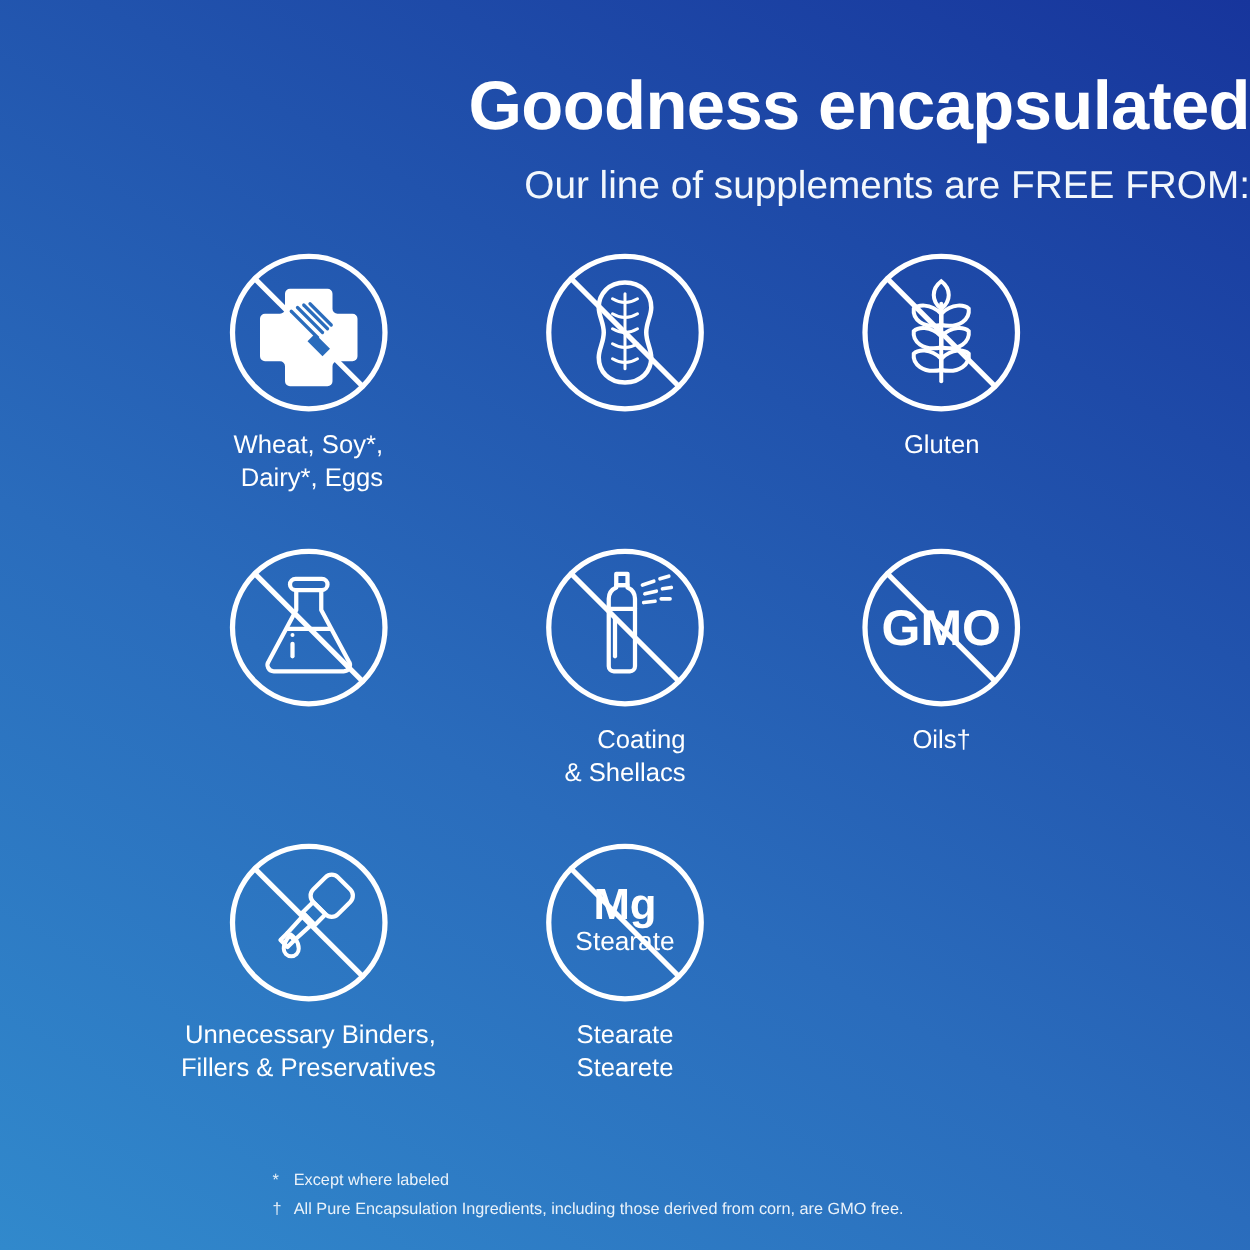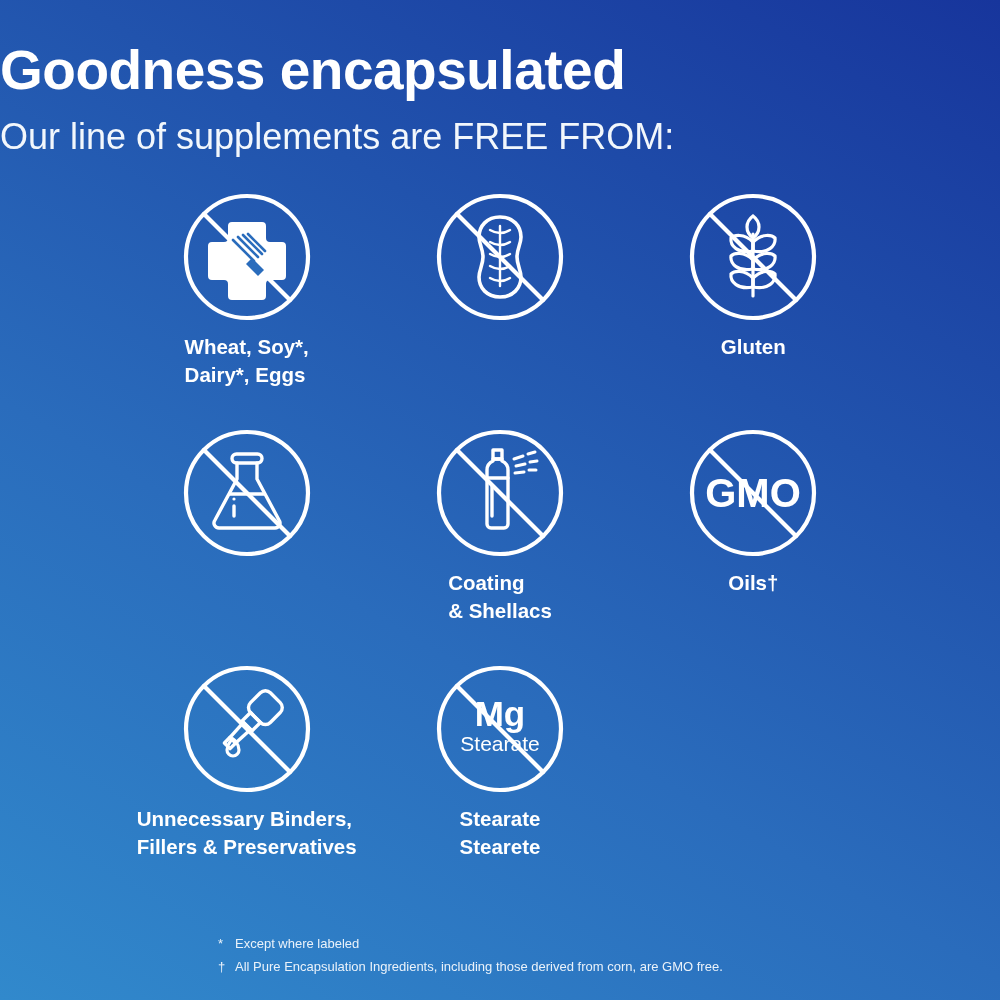--- a/index.html
+++ b/index.html
@@ -20,33 +20,33 @@
     height: 1000px;
     box-sizing: border-box;
     background:
       linear-gradient(30deg, #3189cc 0%, #2a6cbc 38%, #2153ad 66%, #17359c 100%);
     color: #ffffff;
     overflow: hidden;
   }
 
   
   .header {
-    padding-top: 42px;
-    text-align: left;
+    padding-top: 56px;
+    text-align: right;
   }
   .title {
     font-size: 55px;
     font-weight: bold;
     letter-spacing: -0.5px;
     line-height: 1.05;
     margin: 0;
     color: #ffffff;
   }
   .subtitle {
-    font-size: 36px;
+    font-size: 31px;
     font-weight: normal;
     margin: 17px 0 0 0;
     line-height: 1.1;
     color: #f2f7fc;
   }
 
   
   .grid {
     margin-top: 36px;
     display: grid;
@@ -69,23 +69,23 @@
   }
   .badge svg {
     display: block;
     width: 130px;
     height: 130px;
     overflow: visible;
   }
   .cell-label {
     margin-top: 11px;
     font-size: 20.5px;
-    font-weight: bold;
+    font-weight: normal;
     line-height: 1.33;
-    text-align: left;
+    text-align: right;
     color: #ffffff;
     white-space: pre-line;
   }
 
   
   .footnotes {
     position: absolute;
     left: 218px;
     bottom: 22px;
     font-size: 13px;

